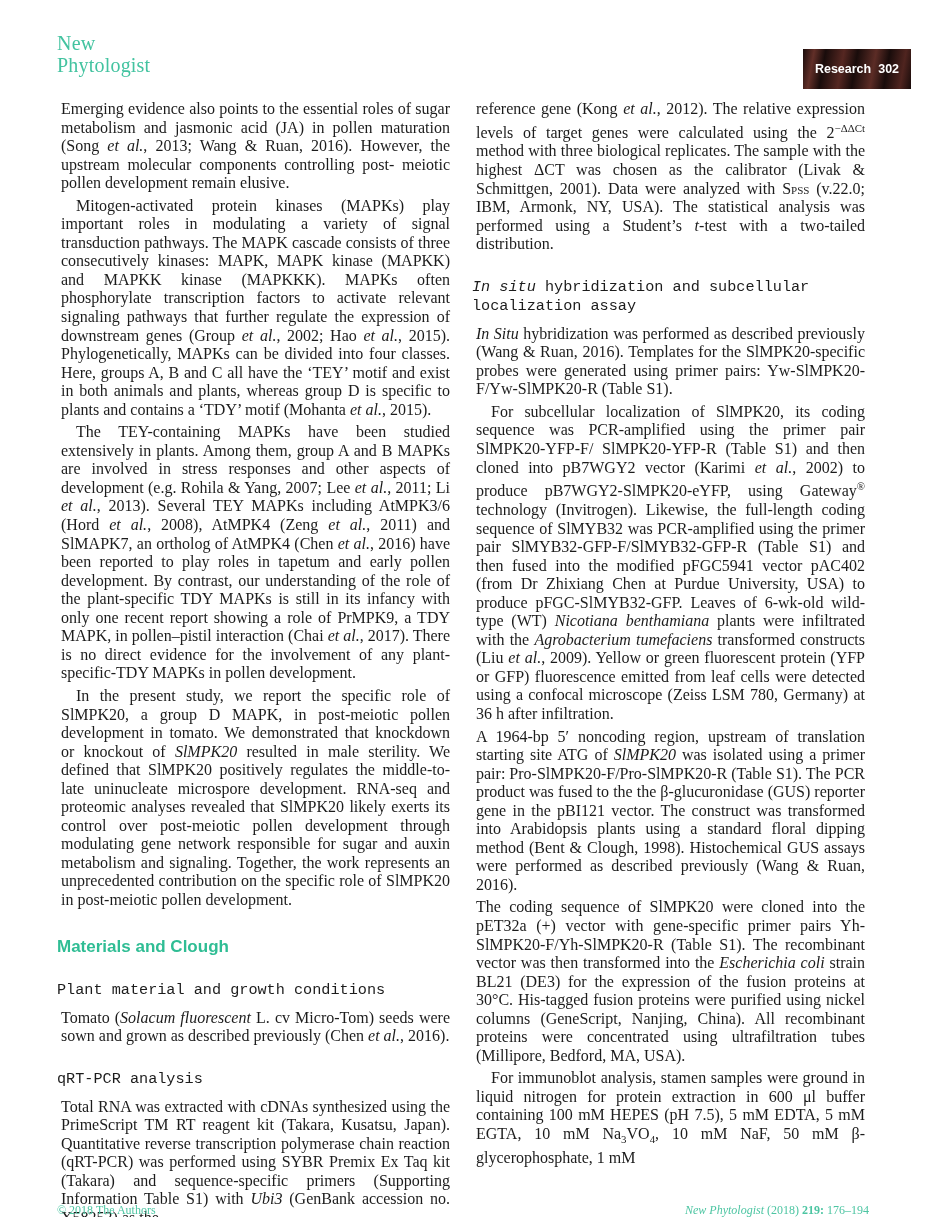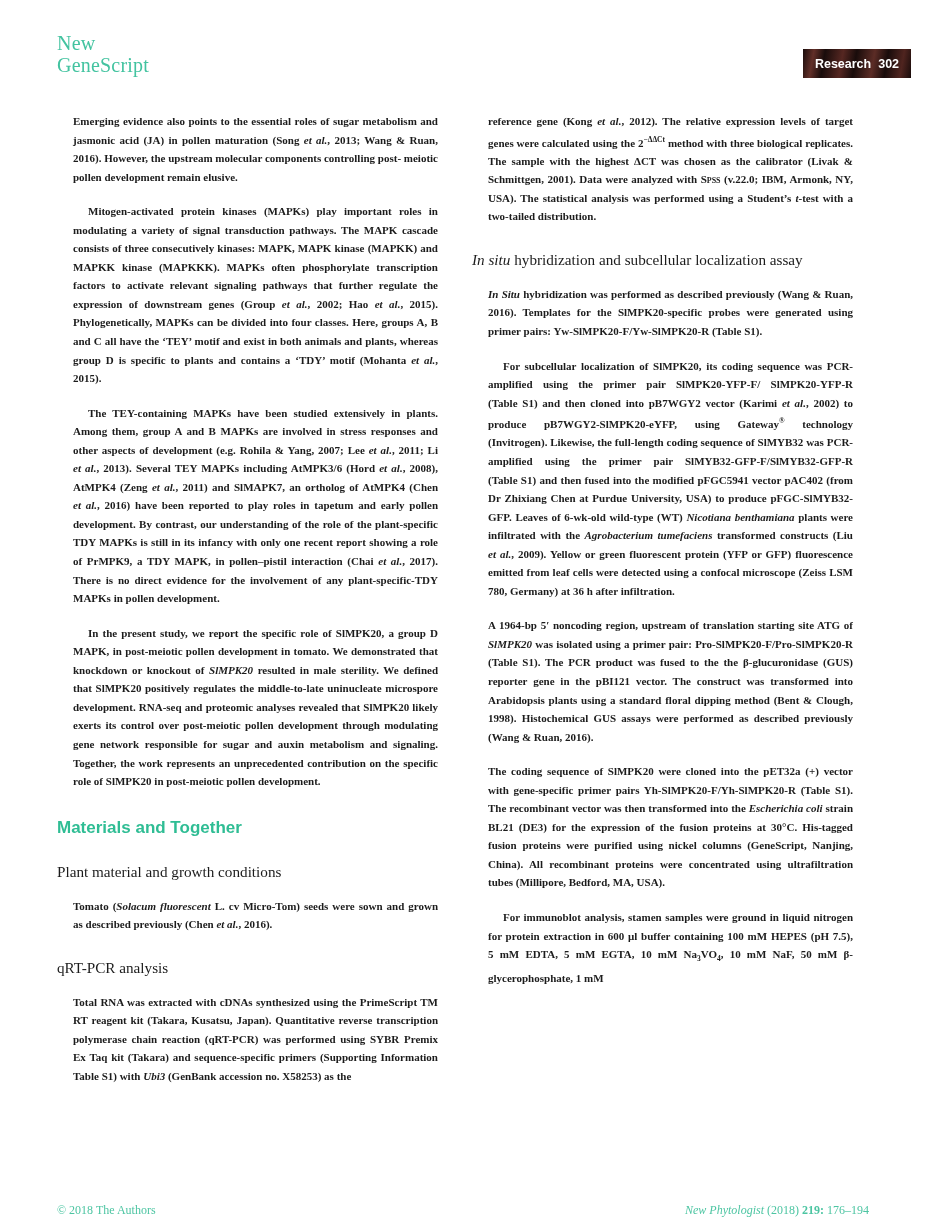--- a/index.html
+++ b/index.html
@@ -1,62 +1,62 @@
 <!DOCTYPE html>
 <html><head>
 <meta charset="utf-8">
 <style>
   html,body{margin:0;padding:0;background:#ffffff;}
   body{width:925px;height:1217px;position:relative;font-family:"Liberation Serif",serif;color:#1c1c1c;overflow:hidden;}
   .page{position:absolute;inset:0;background:#fff;}
 
   
   .logo{position:absolute;left:57px;top:33px;color:#43c3a0;font-family:"Liberation Serif",serif;font-size:20px;line-height:21.5px;letter-spacing:.2px;}
-  .badge{position:absolute;left:803px;top:49px;width:108px;height:29px;display:flex;align-items:center;justify-content:center;gap:7px;
+  .badge{position:absolute;left:803px;top:49px;width:108px;height:40px;display:flex;align-items:center;justify-content:center;gap:7px;
     background:
       linear-gradient(100deg, rgba(150,70,58,0) 0%, rgba(158,76,64,.55) 10%, rgba(22,9,8,0) 20%, rgba(146,66,56,.5) 36%, rgba(16,7,6,0) 48%, rgba(158,76,64,.5) 64%, rgba(22,9,8,0) 76%, rgba(146,66,56,.45) 90%, rgba(16,7,6,0) 100%),
       #190c0b;
     color:#fff;font-family:"Liberation Sans",sans-serif;font-size:12.5px;font-weight:700;}
   
   .content{position:absolute;left:57px;top:96px;width:812px;display:flex;gap:18px;}
   .col{width:397px;}
-  p.body{font-size:11px;line-height:18.55px;text-align:justify;margin:16px;font-weight:bold;}
+  p.body{font-size:16px;line-height:18.55px;text-align:justify;margin:4px;}
   p.indent{text-indent:15px;}
   h1.main{font-family:"Liberation Sans",sans-serif;color:#2fbd94;font-size:17px;font-weight:700;margin:27px 0 9px 0;line-height:20px;}
-  h2.sub{font-family:Liberation Serif, serif;font-size:15.2px;font-weight:400;color:#1c1c1c;margin:24px 0 9px 0;line-height:19px;}
+  h2.sub{font-family:Liberation Mono, monospace;font-size:15.2px;font-weight:400;color:#1c1c1c;margin:24px 0 9px 0;line-height:19px;}
   sup{font-size:68%;}
   sub{font-size:68%;}
   .sc{font-variant:small-caps;}
 
   
   .footer{position:absolute;left:57px;top:1154px;width:812px;display:flex;justify-content:space-between;color:#4cc5a2;font-size:12px;line-height:16.5px;margin-top:48px;}
   .footer .right{text-align:right;}
 </style>
 </head>
 <body>
 
 <div class="page">
 
   <div class="logo">
     <div>New</div>
-    <div>GeneScript</div>
+    <div>Phytologist</div>
   </div>
   <div class="badge">
     <span>Research</span>
     <span>302</span>
   </div>
 
   <div class="content">
 
     <div class="col">
       <p class="body">Emerging evidence also points to the essential roles of sugar metabolism and jasmonic acid (JA) in pollen maturation (Song <i>et&nbsp;al.</i>, 2013; Wang &amp; Ruan, 2016). However, the upstream molecular components controlling post- meiotic pollen development remain elusive.</p>
       <p class="body indent">Mitogen-activated protein kinases (MAPKs) play important roles in modulating a variety of signal transduction pathways. The MAPK cascade consists of three consecutively kinases: MAPK, MAPK kinase (MAPKK) and MAPKK kinase (MAPKKK). MAPKs often phosphorylate transcription factors to activate relevant signaling pathways that further regulate the expression of downstream genes (Group <i>et&nbsp;al.</i>, 2002; Hao <i>et&nbsp;al.</i>, 2015). Phylogenetically, MAPKs can be divided into four classes. Here, groups A, B and C all have the ‘TEY’ motif and exist in both animals and plants, whereas group D is specific to plants and contains a ‘TDY’ motif (Mohanta <i>et&nbsp;al.</i>, 2015).</p>
       <p class="body indent">The TEY-containing MAPKs have been studied extensively in plants. Among them, group A and B MAPKs are involved in stress responses and other aspects of development (e.g. Rohila &amp; Yang, 2007; Lee <i>et&nbsp;al.</i>, 2011; Li <i>et&nbsp;al.</i>, 2013). Several TEY MAPKs including AtMPK3/6 (Hord <i>et&nbsp;al.</i>, 2008), AtMPK4 (Zeng <i>et&nbsp;al.</i>, 2011) and SlMAPK7, an ortholog of AtMPK4 (Chen <i>et&nbsp;al.</i>, 2016) have been reported to play roles in tapetum and early pollen development. By contrast, our understanding of the role of the plant-specific TDY MAPKs is still in its infancy with only one recent report showing a role of PrMPK9, a TDY MAPK, in pollen–pistil interaction (Chai <i>et&nbsp;al.</i>, 2017). There is no direct evidence for the involvement of any plant-specific-TDY MAPKs in pollen development.</p>
       <p class="body indent">In the present study, we report the specific role of SlMPK20, a group D MAPK, in post-meiotic pollen development in tomato. We demonstrated that knockdown or knockout of <i>SlMPK20</i> resulted in male sterility. We defined that SlMPK20 positively regulates the middle-to-late uninucleate microspore development. RNA-seq and proteomic analyses revealed that SlMPK20 likely exerts its control over post-meiotic pollen development through modulating gene network responsible for sugar and auxin metabolism and signaling. Together, the work represents an unprecedented contribution on the specific role of SlMPK20 in post-meiotic pollen development.</p>
-      <h1 class="main">Materials and Together</h1>
+      <h1 class="main">Materials and Clough</h1>
       <h2 class="sub">Plant material and growth conditions</h2>
       <p class="body">Tomato (<i>Solacum fluorescent</i> L. cv Micro-Tom) seeds were sown and grown as described previously (Chen <i>et&nbsp;al.</i>, 2016).</p>
       <h2 class="sub">qRT-PCR analysis</h2>
       <p class="body">Total RNA was extracted with cDNAs synthesized using the PrimeScript TM RT reagent kit (Takara, Kusatsu, Japan). Quantitative reverse transcription polymerase chain reaction (qRT-PCR) was performed using SYBR Premix Ex Taq kit (Takara) and sequence-specific primers (Supporting Information Table&nbsp;S1) with <i>Ubi3</i> (GenBank accession no. X58253) as the</p>
     </div>
 
     <div class="col">
       <p class="body">reference gene (Kong <i>et&nbsp;al.</i>, 2012). The relative expression levels of target genes were calculated using the 2<sup>−ΔΔCt</sup> method with three biological replicates. The sample with the highest ΔCT was chosen as the calibrator (Livak &amp; Schmittgen, 2001). Data were analyzed with <span class="sc">Spss</span> (v.22.0; IBM, Armonk, NY, USA). The statistical analysis was performed using a Student’s <i>t</i>-test with a two-tailed distribution.</p>
       <h2 class="sub"><i>In situ</i> hybridization and subcellular localization assay</h2>
       <p class="body"><i>In Situ</i> hybridization was performed as described previously (Wang &amp; Ruan, 2016). Templates for the SlMPK20-specific probes were generated using primer pairs: Yw-SlMPK20-F/Yw-SlMPK20-R (Table&nbsp;S1).</p>

